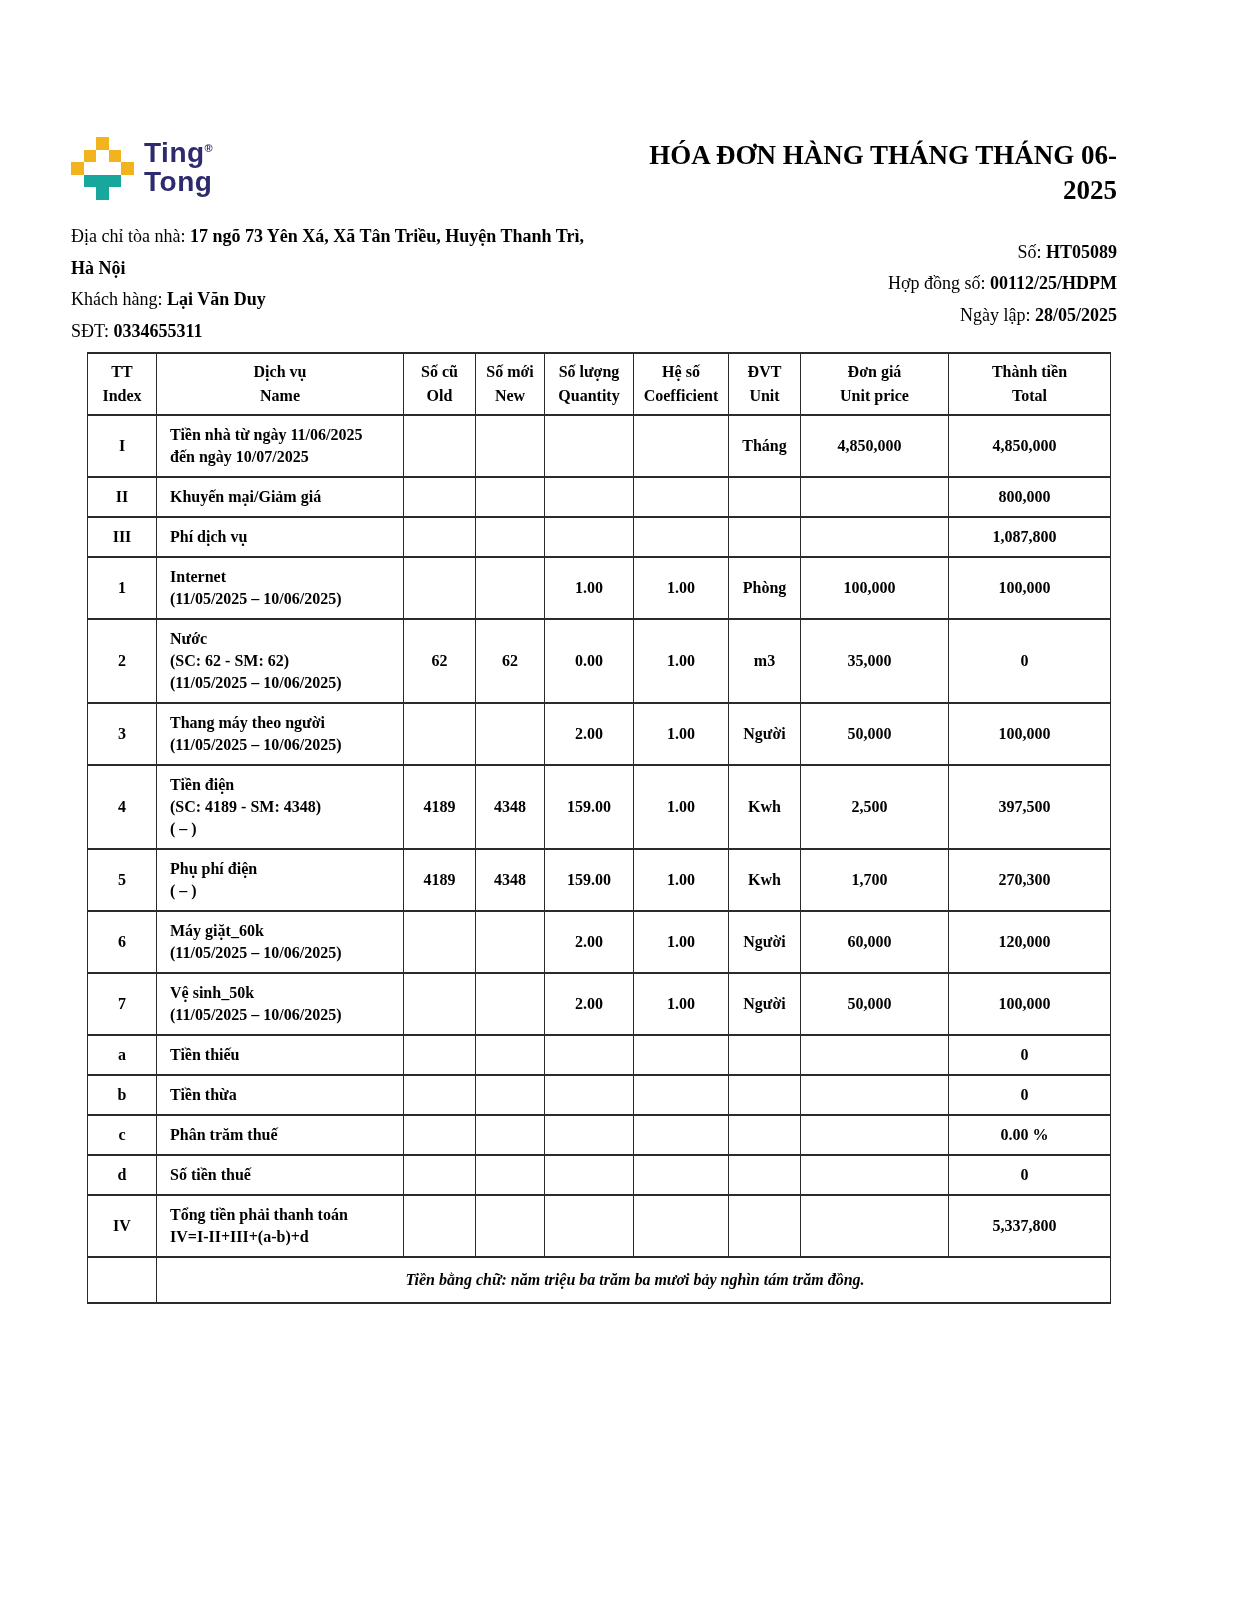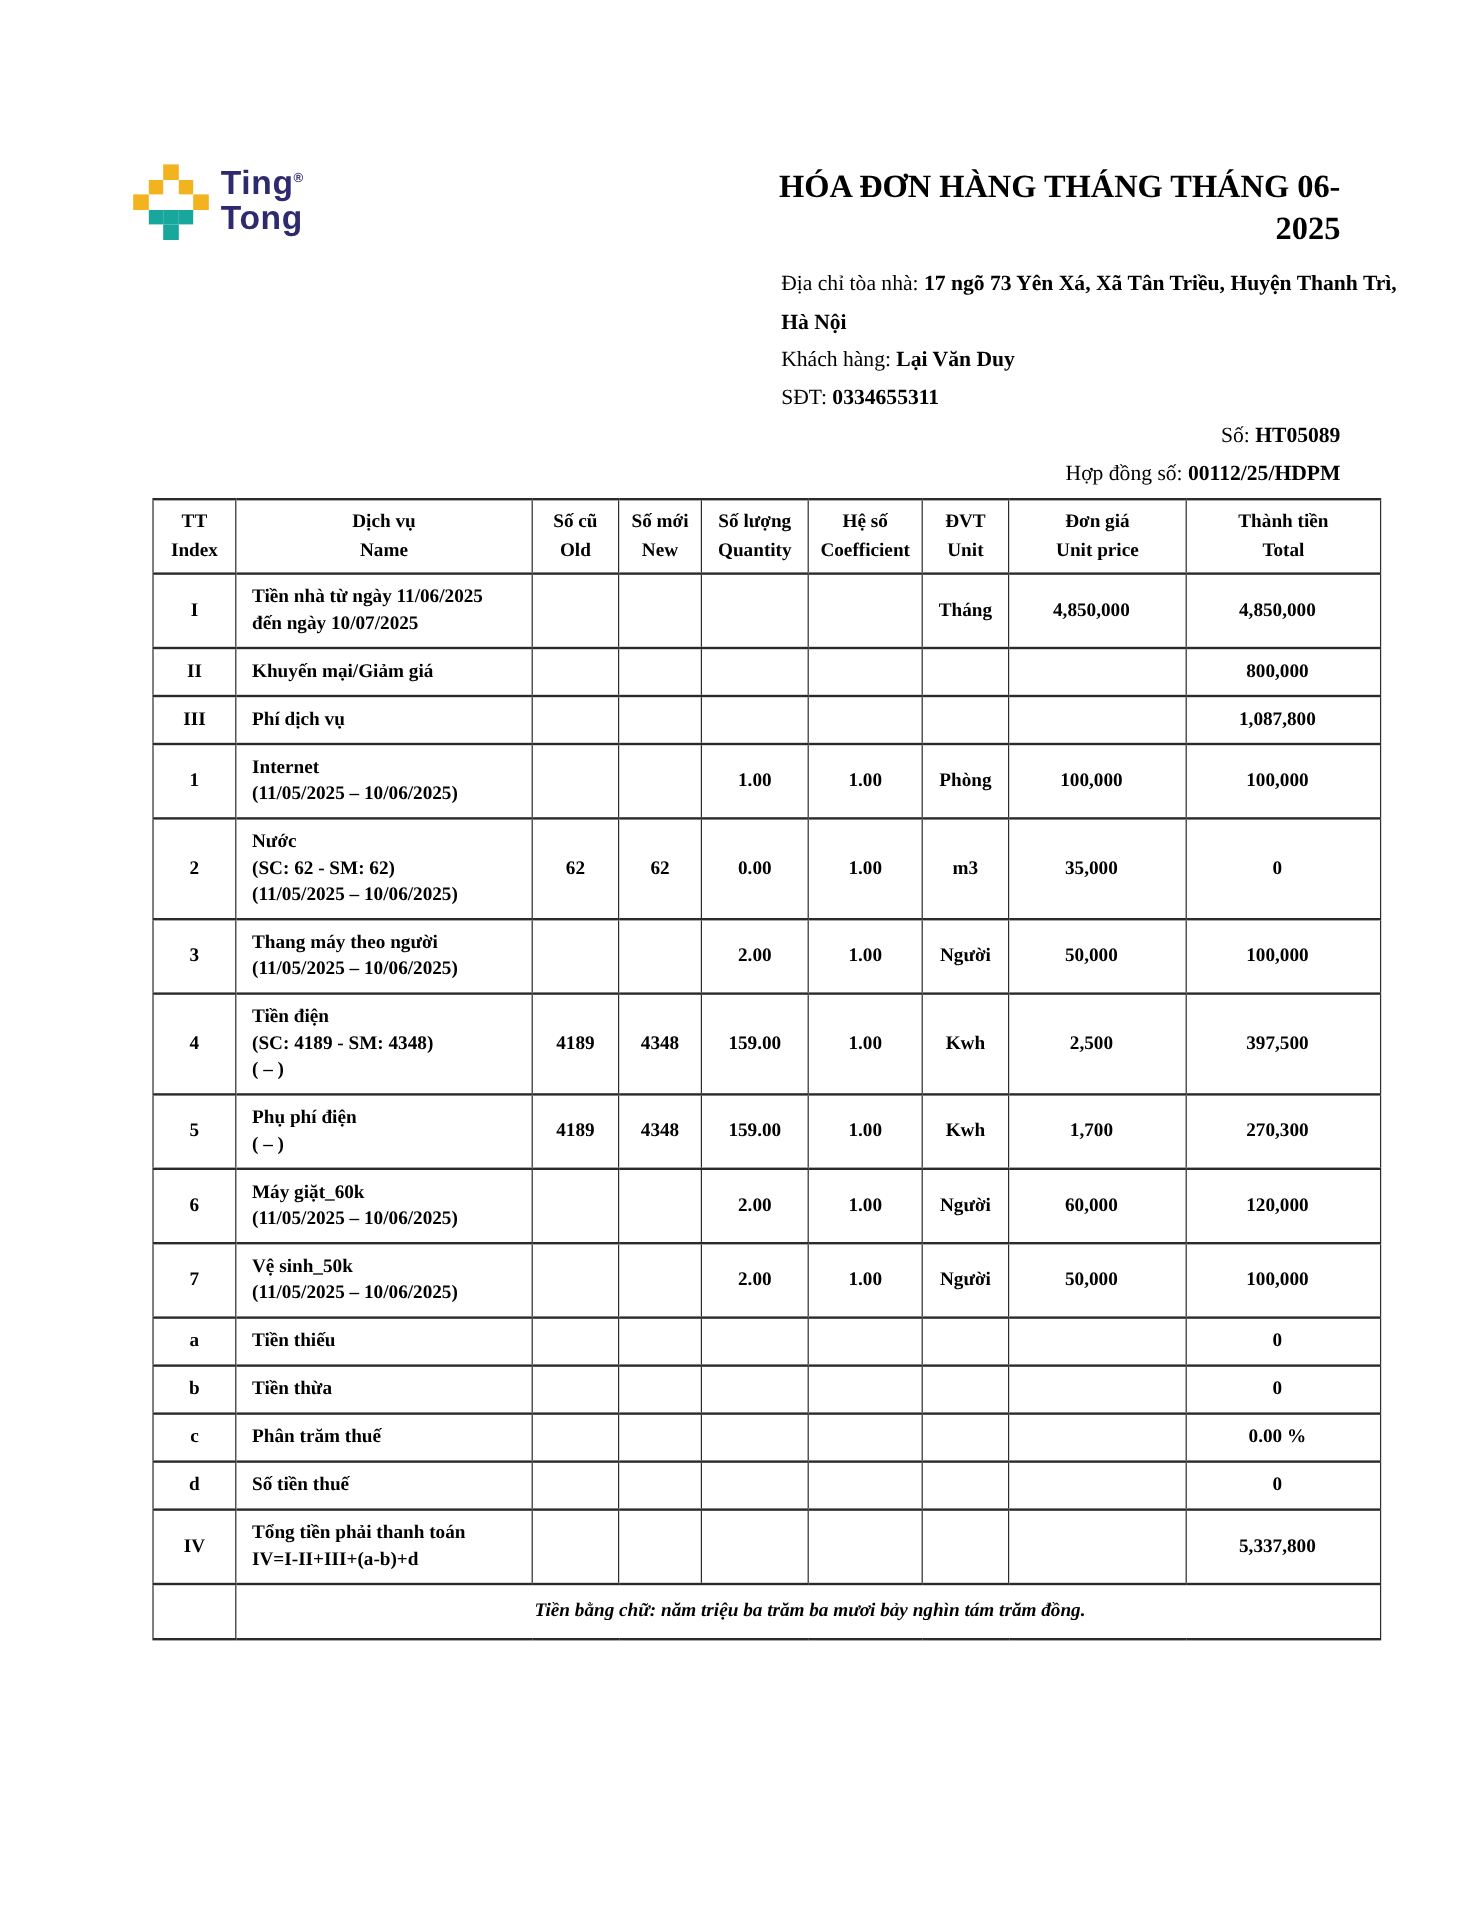--- a/index.html
+++ b/index.html
@@ -10,21 +10,21 @@
     --ink:#000000;
     --paper:#ffffff;
   }
   *{box-sizing:border-box;}
   html,body{margin:0;padding:0;}
   body{
     width:1236px;height:1600px;background:var(--paper);
     font-family:"Liberation Serif", serif;color:var(--ink);
     overflow:hidden;
   }
-  .page{position:relative;width:1236px;height:1196px;padding:0 70px 0 111px;}
+  .page{position:relative;width:1236px;height:1196px;padding:0 70px 0 71px;}
 
   
   .header-row{
     display:flex;justify-content:space-between;align-items:flex-start;
     padding-top:135px;
   }
   .logo{display:flex;align-items:flex-start;gap:10px;}
   .logo-icon{
     display:grid;
     grid-template-columns:repeat(5,12.5px);
@@ -41,22 +41,22 @@
     margin-top:3px;
   }
   .logo-text sup{font-size:11px;vertical-align:super;line-height:0;}
   .doc-title{
     text-align:right;font-weight:bold;font-size:27px;line-height:35px;
     margin-right:49px;margin-top:3px;max-width:480px;
   }
 
   
   .info-row{
-    display:flex;justify-content:space-between;align-items:flex-end;
-    margin-top:13px;font-size:18px;line-height:31.5px;flex-direction:column;
+    display:flex;justify-content:space-between;align-items:center;
+    margin-top:13px;font-size:18px;line-height:31.5px;
   }
   .info-left{width:515px;}
   .info-right{text-align:right;margin-right:49px;flex:1;}
   .seg-b{font-weight:bold;}
 
   
   table.invoice{
     border-collapse:collapse;table-layout:fixed;width:1023px;
     margin-top:5px;font-size:16px;margin-left:16px;
   }
@@ -127,20 +127,21 @@
 
   <div class="info-row">
     <div class="info-left" id="info-left">
         <div><span class="seg-n">Địa chỉ tòa nhà: </span><span class="seg-b">17 ngõ 73 Yên Xá, Xã Tân Triều, Huyện Thanh Trì, Hà Nội</span></div>
         <div><span class="seg-n">Khách hàng: </span><span class="seg-b">Lại Văn Duy</span></div>
         <div><span class="seg-n">SĐT: </span><span class="seg-b">0334655311</span></div>
       </div>
     <div class="info-right" id="info-right">
         <div><span class="seg-n">Số: </span><span class="seg-b">HT05089</span></div>
         <div><span class="seg-n">Hợp đồng số: </span><span class="seg-b">00112/25/HDPM</span></div>
+        <div><span class="seg-n">Ngày lập: </span><span class="seg-b">28/05/2025</span></div>
       </div>
   </div>
 
   <table class="invoice">
     <colgroup id="cols">
         <col style="width: 69px;">
         <col style="width: 247px;">
         <col style="width: 72px;">
         <col style="width: 69px;">
         <col style="width: 89px;">

